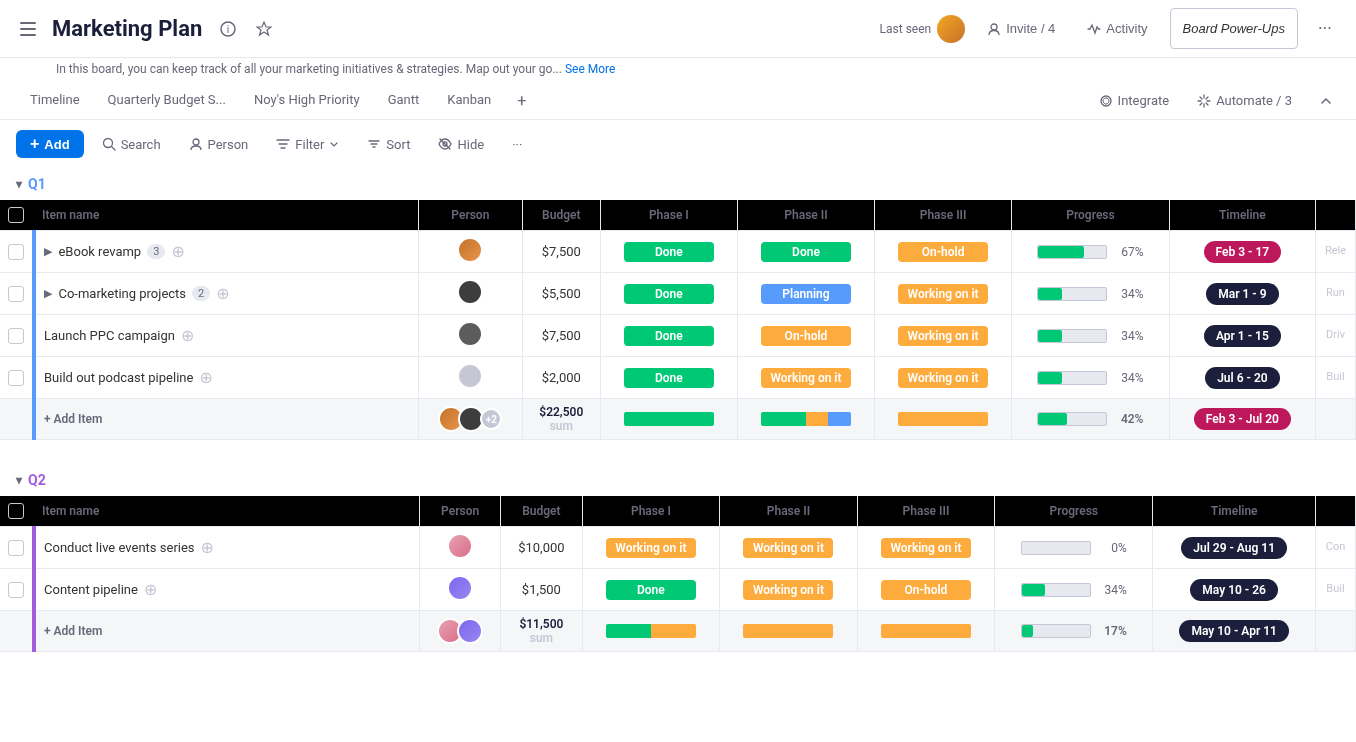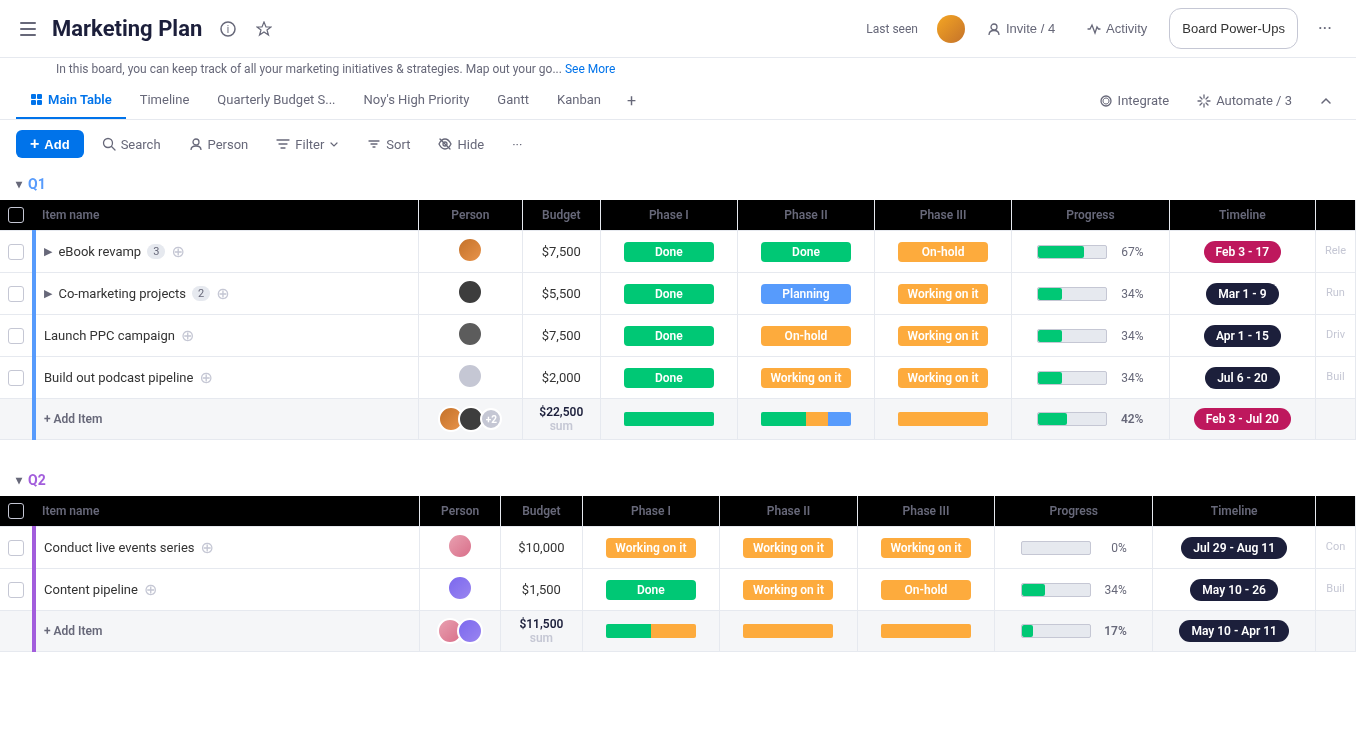--- a/index.html
+++ b/index.html
@@ -8,24 +8,24 @@
     .app-container { display: flex; flex-direction: column; height: 742px; width: 1356px; overflow: hidden; }
 
     
     .header { display: flex; align-items: center; padding: 8px 16px; border-bottom: 1px solid #e6e9ef; gap: 12px; min-height: 52px; }
     .sidebar-toggle { width: 24px; height: 24px; cursor: pointer; display: flex; align-items: center; justify-content: center; color: #676879; }
     .board-title { font-size: 22px; font-weight: 700; color: #1c1f3b; }
     .header-icons { display: flex; gap: 8px; align-items: center; }
     .header-icon-btn { width: 28px; height: 28px; display: flex; align-items: center; justify-content: center; cursor: pointer; color: #676879; border-radius: 4px; }
     .header-spacer { flex: 1; }
     .header-right { display: flex; align-items: center; gap: 12px; }
-    .last-seen { display: flex; align-items: center; gap: 19px; font-size: 12px; color: #676879; }
+    .last-seen { display: flex; align-items: center; gap: 6px; font-size: 12px; color: #676879; }
     .avatar { width: 28px; height: 28px; border-radius: 50%; background: #c4c4c4; display: flex; align-items: center; justify-content: center; font-size: 10px; color: #fff; overflow: hidden; }
     .header-btn { display: flex; align-items: center; gap: 5px; padding: 5px 10px; border-radius: 6px; cursor: pointer; font-size: 13px; color: #676879; border: none; background: transparent; }
-    .board-power-ups { border: 1px solid #c5c7d4; border-radius: 12px; padding: 12px 12px; font-size: 13px; cursor: pointer; color: #333; background: #fff; }
+    .board-power-ups { border: 1px solid #c5c7d4; border-radius: 4px; padding: 12px 12px; font-size: 13px; cursor: pointer; color: #333; background: #fff; font-style: italic; }
     .more-btn { color: #676879; cursor: pointer; font-size: 18px; padding: 4px 8px; }
 
     
     .desc-bar { padding: 4px 16px 6px 56px; font-size: 12px; color: #676879; }
     .see-more { color: #0073ea; cursor: pointer; text-decoration: none; }
 
     
     .tabs { display: flex; align-items: center; border-bottom: 1px solid #e6e9ef; padding: 0 16px; gap: 0; }
     .tab { display: flex; align-items: center; gap: 5px; padding: 10px 14px; font-size: 13px; color: #676879; cursor: pointer; border-bottom: 2px solid transparent; white-space: nowrap; }
     .tab.active { color: #0073ea; border-bottom: 2px solid #0073ea; font-weight: 600; }
@@ -154,29 +154,20 @@
       <div class="more-btn">···</div>
     </div>
   </div>
 
   <div class="desc-bar">
     <span>In this board, you can keep track of all your marketing initiatives &amp; strategies. Map out your go...</span>
     <a class="see-more">See More</a>
   </div>
 
   <div class="tabs">
-    <div class="tab active">
-      <svg width="13" height="13" viewBox="0 0 13 13" fill="none">
-          <rect x="1" y="1" width="5" height="5" rx="1" fill="#0073ea"></rect>
-          <rect x="7" y="1" width="5" height="5" rx="1" fill="#0073ea"></rect>
-          <rect x="1" y="7" width="5" height="5" rx="1" fill="#0073ea"></rect>
-          <rect x="7" y="7" width="5" height="5" rx="1" fill="#0073ea"></rect>
-        </svg>
-      <span>Main Table</span>
-    </div>
     <div class="tab">
         <span>Timeline</span>
       </div>
     <div class="tab">
         <span>Quarterly Budget S...</span>
       </div>
     <div class="tab">
         <span>Noy's High Priority</span>
       </div>
     <div class="tab">

